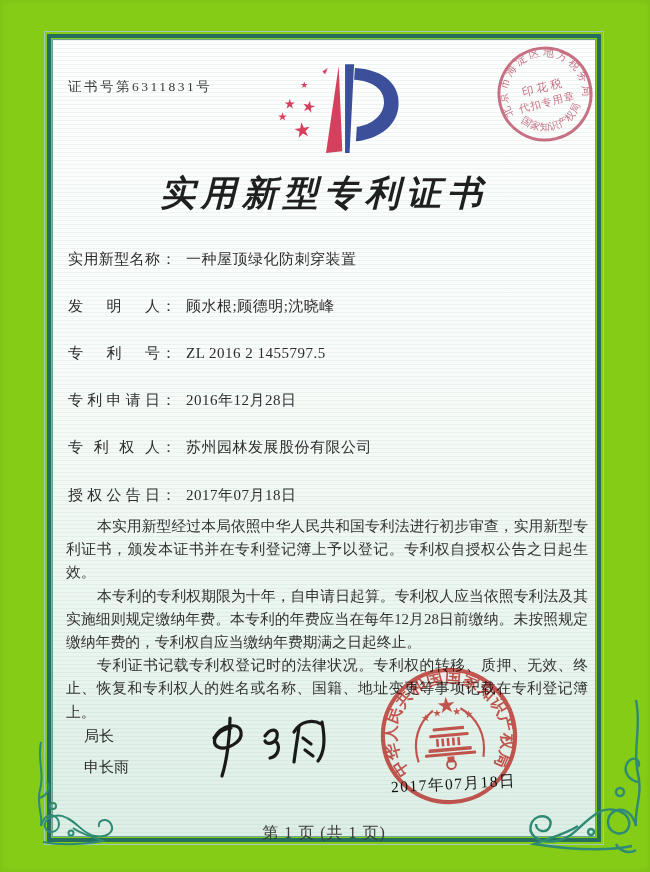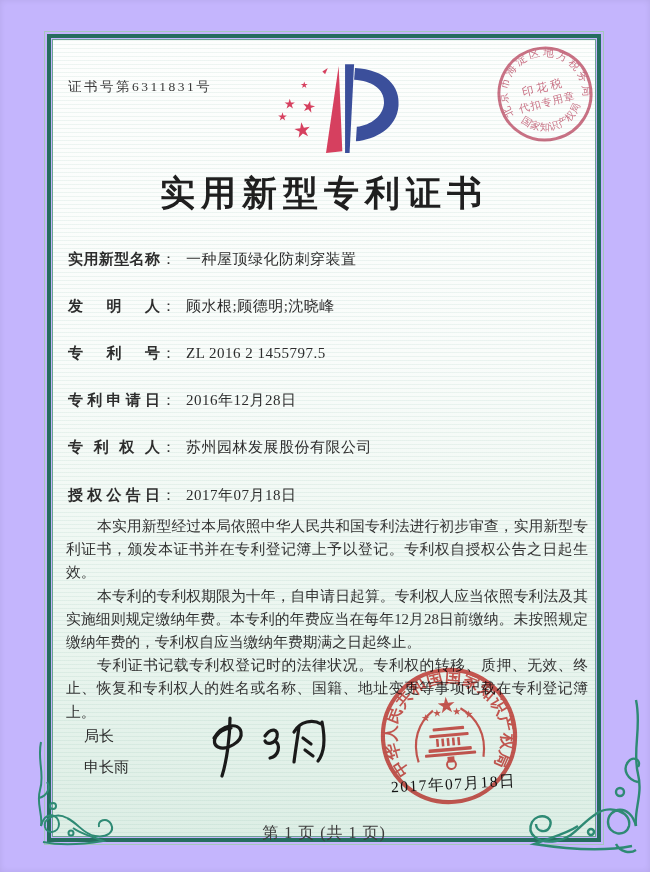--- a/index.html
+++ b/index.html
@@ -1,36 +1,36 @@
 <!DOCTYPE html>
 <html><head>
 <meta charset="utf-8">
 <style>
   html,body { margin:0; padding:0; }
   body { background:#e9e9e6; font-family:"Liberation Serif","DejaVu Serif",serif; }
   .page {
     position:relative; width:650px; height:872px; margin:0 auto;
-    background:#c4b5fd; overflow:hidden;
+    background:#84cc16; overflow:hidden;
     box-shadow:inset 0 0 6px rgba(0,0,0,0.08);
   }
   
   .frame { position:absolute; left:44px; top:31px; width:560px; height:814px;
     border:1px solid #a3c6bb; box-sizing:border-box; }
   .frame-mid { position:absolute; inset:2px; border:4px solid #256d5e; }
   .frame-inner { position:absolute; inset:1px; border:1px solid #6ba293;
     background:
       repeating-linear-gradient(180deg, rgba(100,165,145,0.10) 0px, rgba(100,165,145,0.10) 1px, transparent 1px, transparent 4px),
       linear-gradient(180deg,#fdfefd 0%,#f9fcfa 40%,#ecf6f0 72%,#ddeee5 100%);
   }
   
   .cert-no { position:absolute; left:68px; top:78px; font-size:13.5px; letter-spacing:2.5px; color:#3a3a3a; }
   .title { position:absolute; left:44px; top:170px; width:560px; text-align:center;
-    font-size:35px; font-weight:bold; letter-spacing:6px; color:#1f1f1f; }
+    font-size:35px; font-weight:bold; letter-spacing:6px; color:#1f1f1f;font-style:italic; }
   .field { position:absolute; left:68px; font-size:15px; color:#2d2d2d; white-space:nowrap; }
-  .flabel { display:inline-block; width:92px; text-align:justify; text-align-last:justify;font-weight:bold; }
+  .flabel { display:inline-block; width:92px; text-align:justify; text-align-last:justify; }
   .fcolon { display:inline-block; margin:0 10px 0 1px; }
   .fvalue { letter-spacing:0.5px; }
   .body-text { position:absolute; left:66px; top:515px; width:522px;
     font-size:14.8px; line-height:23.2px; color:#323232; text-align:justify; }
   .body-text p { margin:0; text-indent:2.1em; }
   .signer { position:absolute; left:84px; top:722px; font-family:Liberation Mono, monospace;
     font-size:15px; line-height:31px; color:#2b2b2b; }
   .signature { position:absolute; left:186px; top:706px; }
   .issue-date { position:absolute; left:391px; top:774px; font-size:15.5px; letter-spacing:1.5px;
     color:#141414; transform:rotate(-3deg); z-index:6; }

